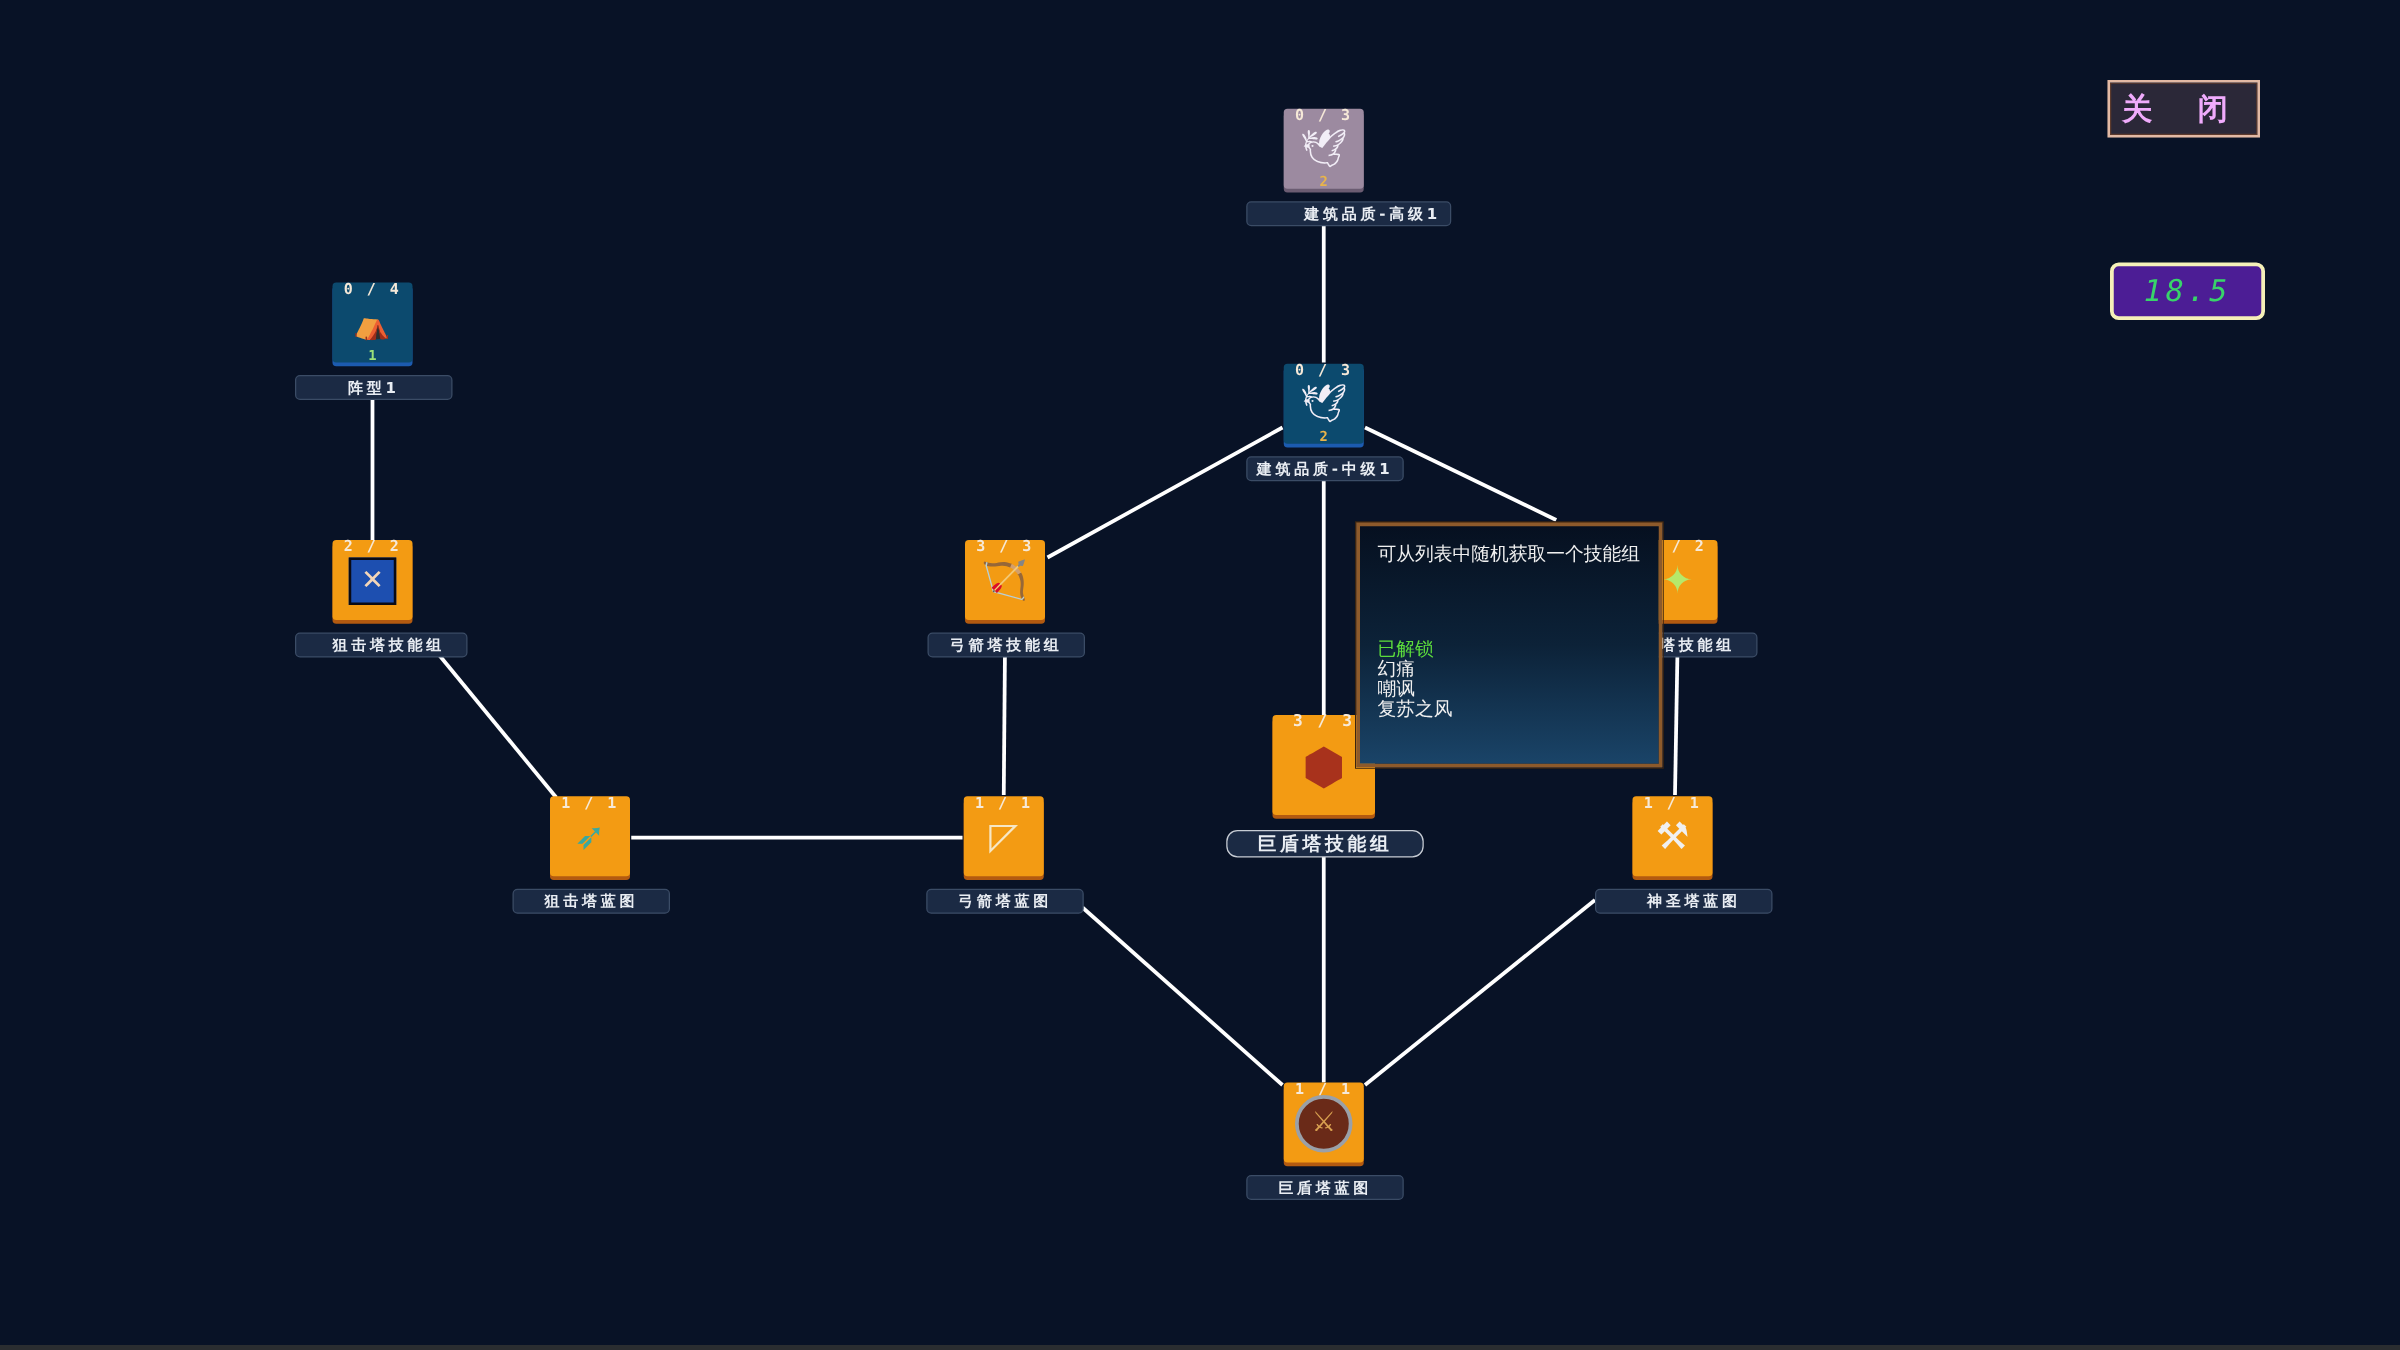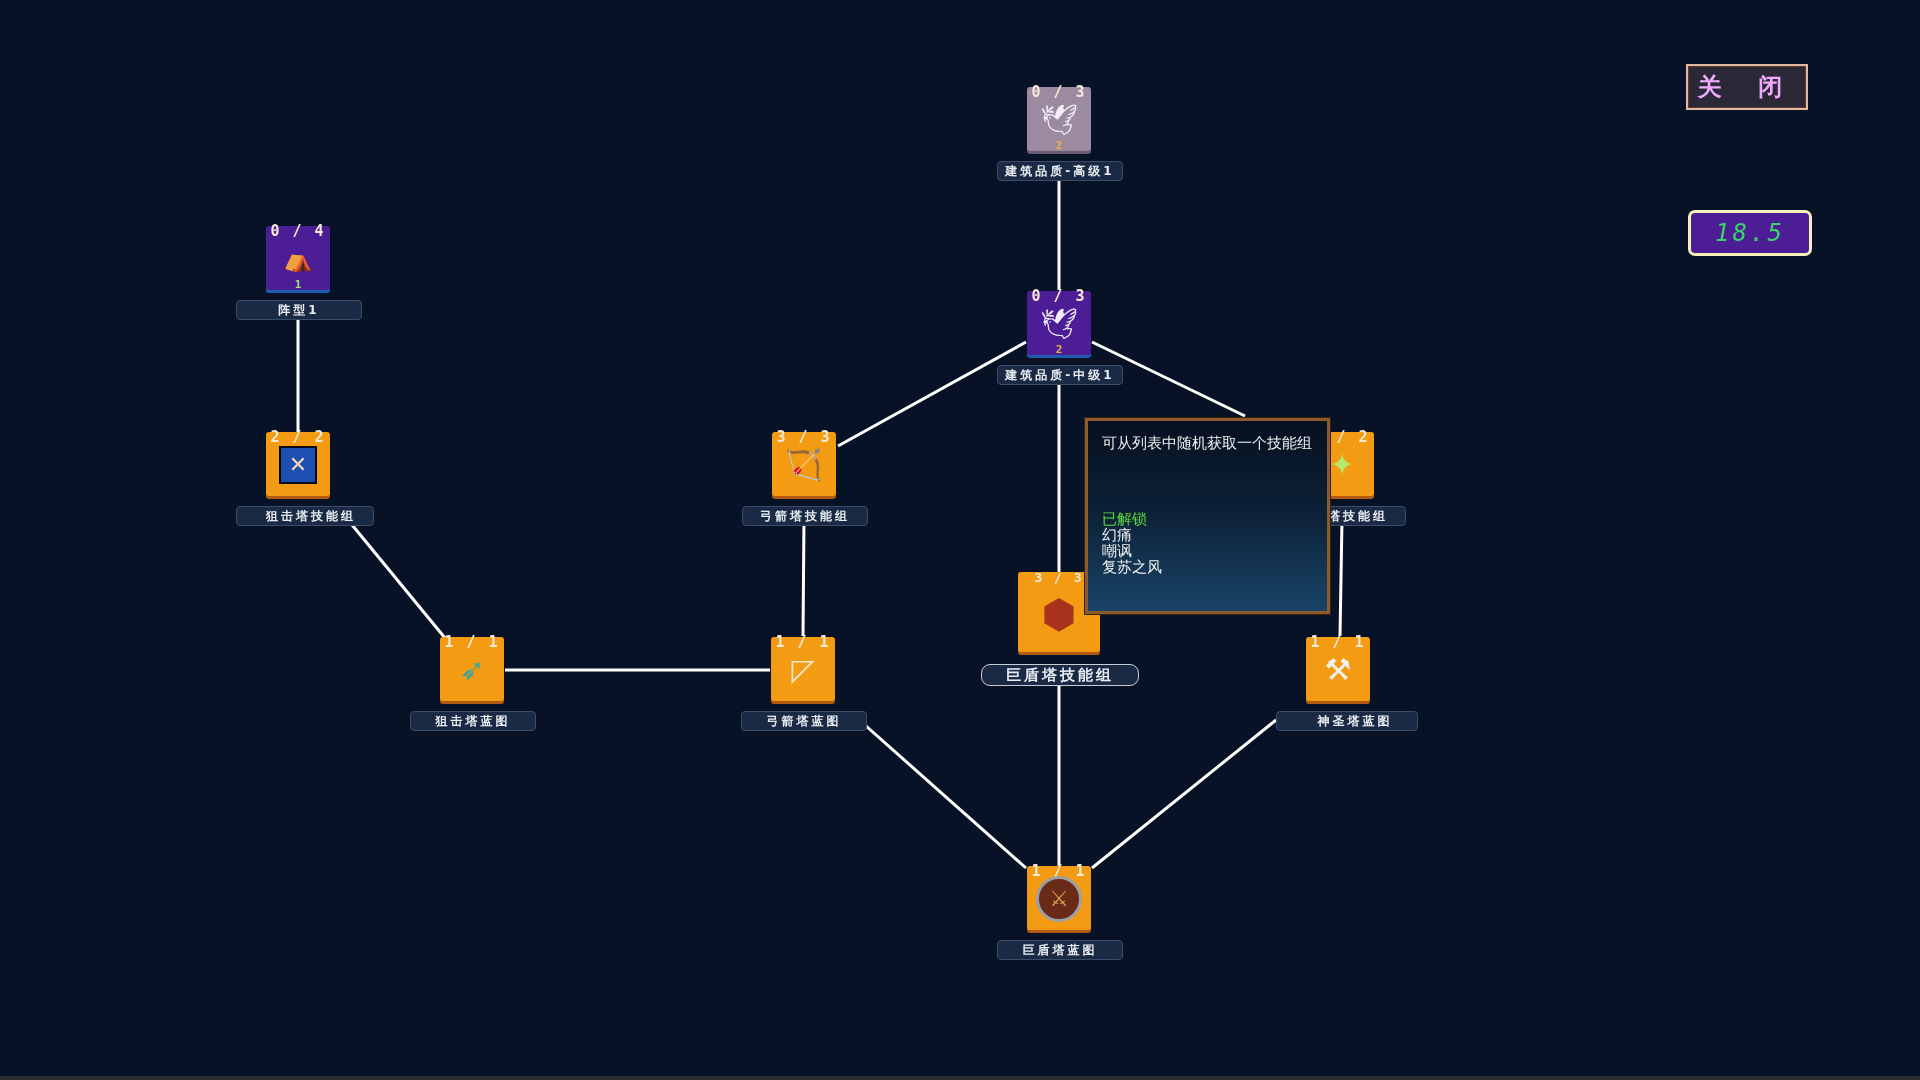--- a/index.html
+++ b/index.html
@@ -12,26 +12,26 @@
     svg.links { position: absolute; left: 0; top: 0; width: 1920px; height: 1080px; pointer-events: none; }
     svg.links line { stroke: #ffffff; stroke-width: 3; }
 
     .node { position: absolute; width: 0; height: 0; }
     .tile {
       position: absolute; width: 64px; height: 64px; left: -32px; top: -32px;
       border-radius: 3px; box-sizing: border-box;
       box-shadow: 0 3px 0 #b35a10;
     }
     .tile.orange { background: #f39b13; box-shadow: 0 3px 0 #b35a10; }
-    .tile.blue { background: #4c1d95; box-shadow: 0 3px 0 #1c5bb0; padding-left: 36px; }
+    .tile.blue { background: #0c4a6e; box-shadow: 0 3px 0 #1c5bb0; padding-left: 36px; }
     .tile.grey { background: #9c8aa0; box-shadow: 0 3px 0 #6b5c72; }
     .tile.big { width: 82px; height: 80px; left: -41px; top: -40px; }
     .count {
       position: absolute; top: -1px; left: 0; right: 0; text-align: center;
-      font-family: "DejaVu Sans Mono", monospace; font-size: 15px; font-weight: bold;
+      font-family: "DejaVu Sans Mono", monospace; font-size: 12px; font-weight: bold;
       color: #f6e9d8; letter-spacing: 2px; line-height: 12px;
     }
     .tile.big .count { font-size: 13px; line-height: 14px; }
     .level {
       position: absolute; bottom: -1px; left: 0; right: 0; text-align: center;
       font-family: "DejaVu Sans Mono", monospace; font-size: 11px; font-weight: bold;
       line-height: 12px;
     }
     .icon-glyph {
       position: absolute; left: 50%; top: 52%; transform: translate(-50%, -50%);
@@ -90,21 +90,21 @@
 
 <div class="close-btn">关 闭</div>
 <div class="resource-box">18.5</div>
 
 <div class="node" style="left:1059px;top:119px;">
   <div class="tile grey">
     <span class="count">0 / 3</span>
     <span class="icon-glyph" style="color:#f2eef7;">🕊</span>
     <span class="level" style="color:#e8b44a;">2</span>
   </div>
-  <div class="label" style="left:-62px;width:124px;">建筑品质-高级1</div>
+  <div class="label" style="left:-62px;width:124px;padding-left:38px;">建筑品质-高级1</div>
 </div>
 
 <div class="node" style="left:1059px;top:323px;">
   <div class="tile blue">
     <span class="count">0 / 3</span>
     <span class="icon-glyph" style="color:#f2eef7;">🕊</span>
     <span class="level" style="color:#e8b44a;">2</span>
   </div>
   <div class="label" style="left:-62px;width:124px;">建筑品质-中级1</div>
 </div>

